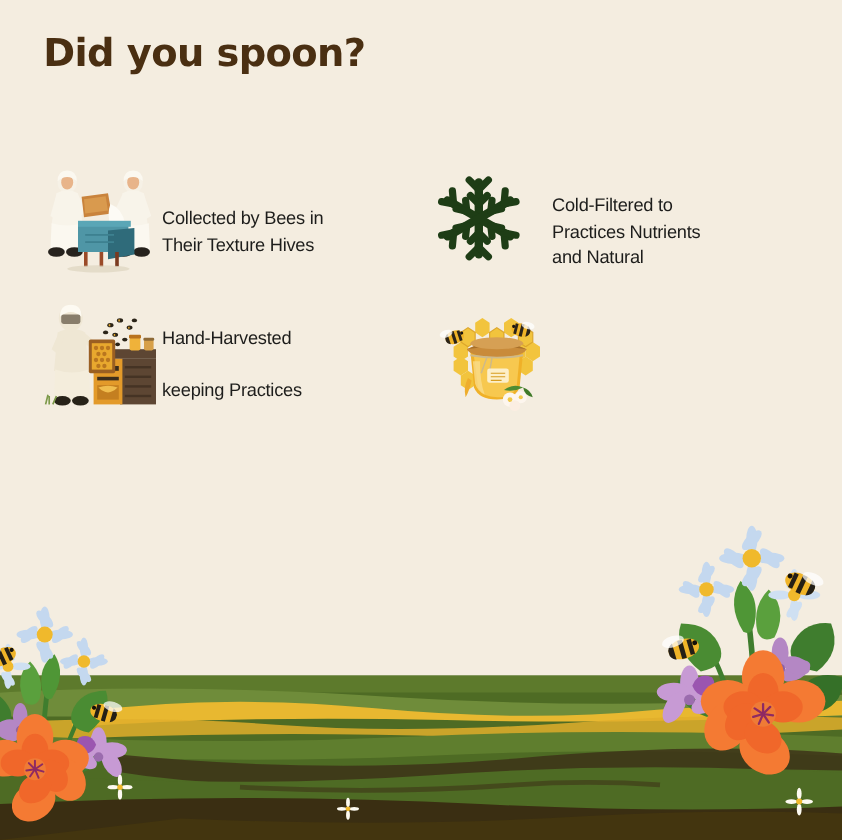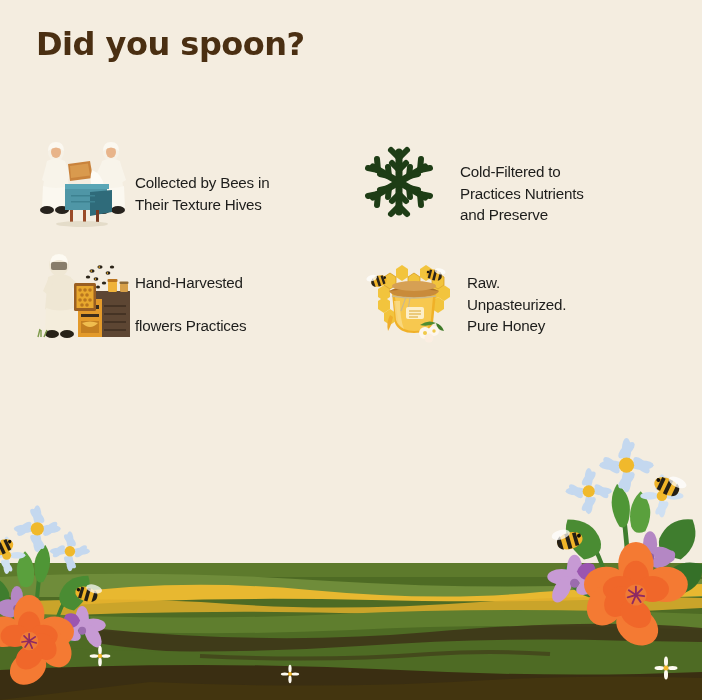--- a/index.html
+++ b/index.html
@@ -151,21 +151,21 @@
                 <line x1="21" y1="12" x2="31" y2="14"></line>
                 <line x1="10" y1="6" x2="11" y2="15"></line>
                 <line x1="10" y1="6" x2="19" y2="8"></line>
               </g>
             </g>
           </svg>
         </div>
         <div class="ftext">
           <span>Cold-Filtered to</span><br>
           <span>Practices Nutrients</span><br>
-          <span>and Preserve</span>
+          <span>and Natural</span>
         </div>
       </div>
     </div>
 
     <div class="frow r2" style="margin-top:18px;gap:14px;">
 
       <div class="fcell">
         <div class="ficon">
           <svg width="105" height="95" viewBox="0 0 105 95">
 
@@ -227,21 +227,21 @@
               <rect x="76.8" y="19.3" width="1.2" height="1.6"></rect>
               <rect x="64.8" y="25.3" width="1.2" height="1.6"></rect>
             </g>
 
             <path d="M8 84 l2 -8 M11 84 l0 -7 M14 84 l3 -7" stroke="#7d9a4a" stroke-width="1.4" fill="none"></path>
           </svg>
         </div>
         <div class="ftext">
           <span>Hand-Harvested</span><br>
           <br>
-          <span>flowers Practices</span>
+          <span>keeping Practices</span>
         </div>
       </div>
 
       <div class="fcell">
         <div class="ficon">
           <svg width="105" height="95" viewBox="0 0 105 95">
 
             <g fill="#f2c235" opacity="0.95">
               <polygon points="22,24 28,20 34,24 34,32 28,36 22,32"></polygon>
               <polygon points="34,16 40,12 46,16 46,24 40,28 34,24"></polygon>
@@ -301,25 +301,20 @@
             </g>
             <g transform="translate(72,22) rotate(14)">
               <ellipse cx="0" cy="0" rx="8" ry="5.5" fill="#f0b428"></ellipse>
               <path d="M8 0 a8 5.5 0 0 0 -3 -4.6 l0 9.2 a8 5.5 0 0 0 3 -4.6z" fill="#2b2418"></path>
               <rect x="-0.6" y="-5.2" width="2.6" height="10.4" fill="#2b2418"></rect>
               <rect x="-5.4" y="-4.4" width="2.4" height="8.8" fill="#2b2418"></rect>
               <ellipse cx="5" cy="-5" rx="5.5" ry="3" fill="#ffffff" opacity="0.75"></ellipse>
               <circle cx="-6.5" cy="-1.5" r="1.3" fill="#1b1610"></circle>
             </g>
           </svg>
-        </div>
-        <div class="ftext">
-          <span>Raw.</span><br>
-          <span>Unpasteurized.</span><br>
-          <span>Pure Honey</span>
         </div>
       </div>
     </div>
   </div>
 
   <div class="scene">
     <svg width="702" height="270" viewBox="0 0 702 270">
       <defs>
         <g id="flowerCluster">
 

